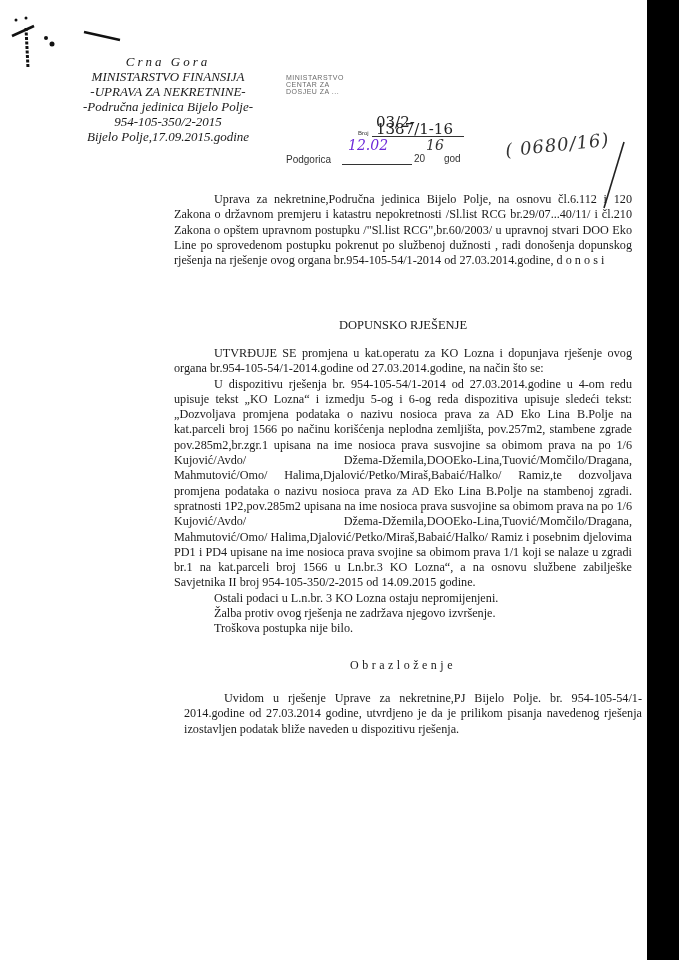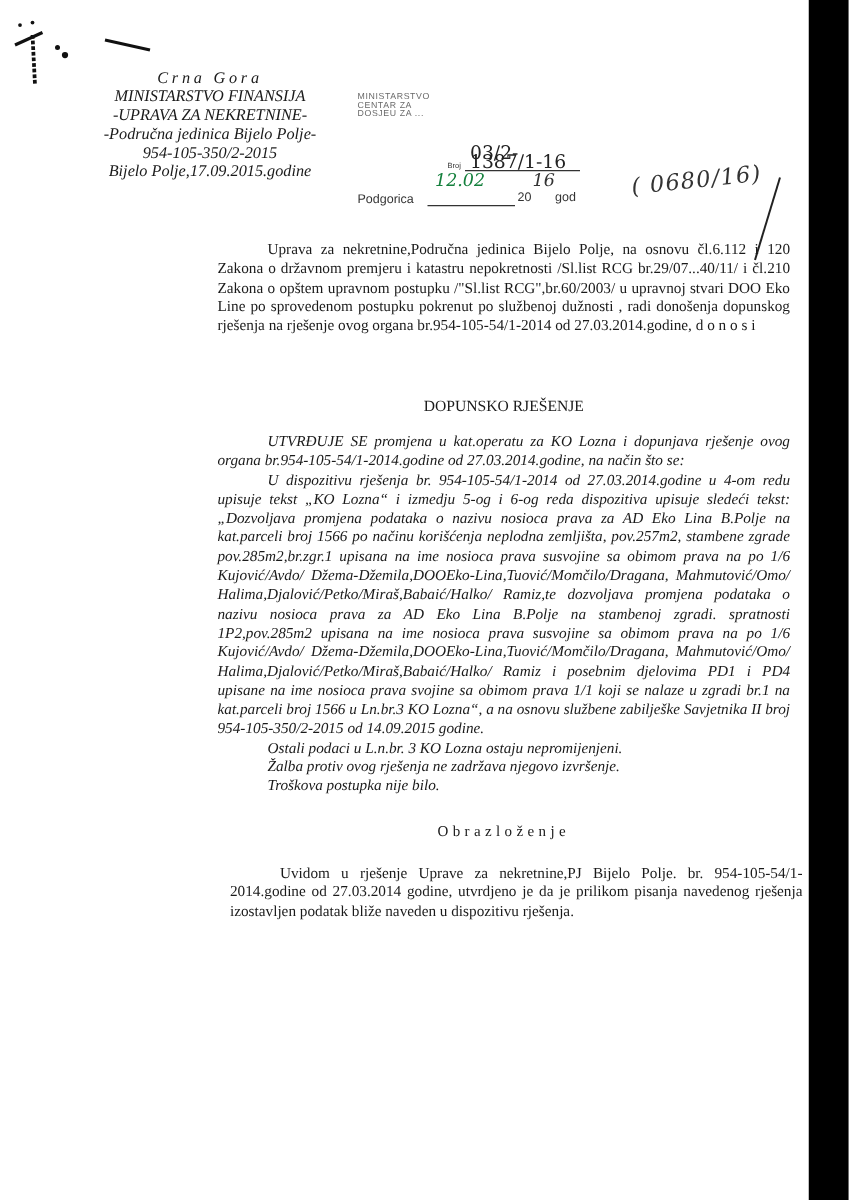--- a/index.html
+++ b/index.html
@@ -17,38 +17,38 @@
     .header .country { letter-spacing: 3px; }
     .header .indent1 { text-align: left; padding-left: 12px; }
     .stamp {
       position: absolute; left: 286px; top: 74px; width: 180px; height: 90px;
       font-family: "Liberation Sans", sans-serif; font-size: 7px; line-height: 7px; color: #333;
     }
     .stamp .small { letter-spacing: 0.5px; opacity: 0.75; }
     .stamp .broj-row { position: absolute; left: 72px; top: 56px; font-size: 6px; }
     .stamp .broj-val { position: absolute; left: 90px; top: 45px; font-family: "DejaVu Serif", serif; font-size: 15px; color: #222; }
     .stamp .podg-row { position: absolute; left: 0; top: 82px; font-size: 10px; }
-    .stamp .podg-val { position: absolute; left: 62px; top: 68px; font-family: "DejaVu Serif", serif; font-style: italic; font-size: 14px; color: #15803d; }
+    .stamp .podg-val { position: absolute; left: 62px; top: 68px; font-family: "DejaVu Serif", serif; font-style: italic; font-size: 14px; color: #6d28d9; }
     .stamp .god { position: absolute; left: 146px; top: 81px; font-size: 10px; }
     .stamp .god-num { position: absolute; left: 130px; top: 68px; font-style: italic; font-size: 14px; font-family: "DejaVu Serif", serif; }
     .stamp .line { position: absolute; border-bottom: 1px solid #333; }
     .hand-number {
       position: absolute; left: 505px; top: 134px; font-family: "DejaVu Serif", serif;
       font-style: italic; font-size: 18px; color: #333; transform: rotate(-6deg); letter-spacing: 1px;
     }
     .hand-slash { position: absolute; left: 598px; top: 140px; width: 30px; height: 70px; }
     .body-text {
       position: absolute; left: 174px; width: 458px; font-size: 12.2px; line-height: 15.3px;
       text-align: justify;
     }
     .p-intro { top: 192px; text-indent: 40px; }
     .title {
       position: absolute; top: 318px; left: 174px; width: 458px; text-align: center; font-size: 12.5px;
     }
-    .p-disp { top: 346px; font-style: italic; }
+    .p-disp { top: 346px; }
     .p-disp .ind { text-indent: 40px; }
     .p-disp p, .p-obr p { margin: 0; }
     .subtitle {
       position: absolute; top: 658px; left: 174px; width: 458px; text-align: center; font-size: 12px; letter-spacing: 3.5px;
     }
     .p-obr { top: 691px; text-indent: 40px; margin-left: 10px; }
   </style>
 </head>
 <body>
 

